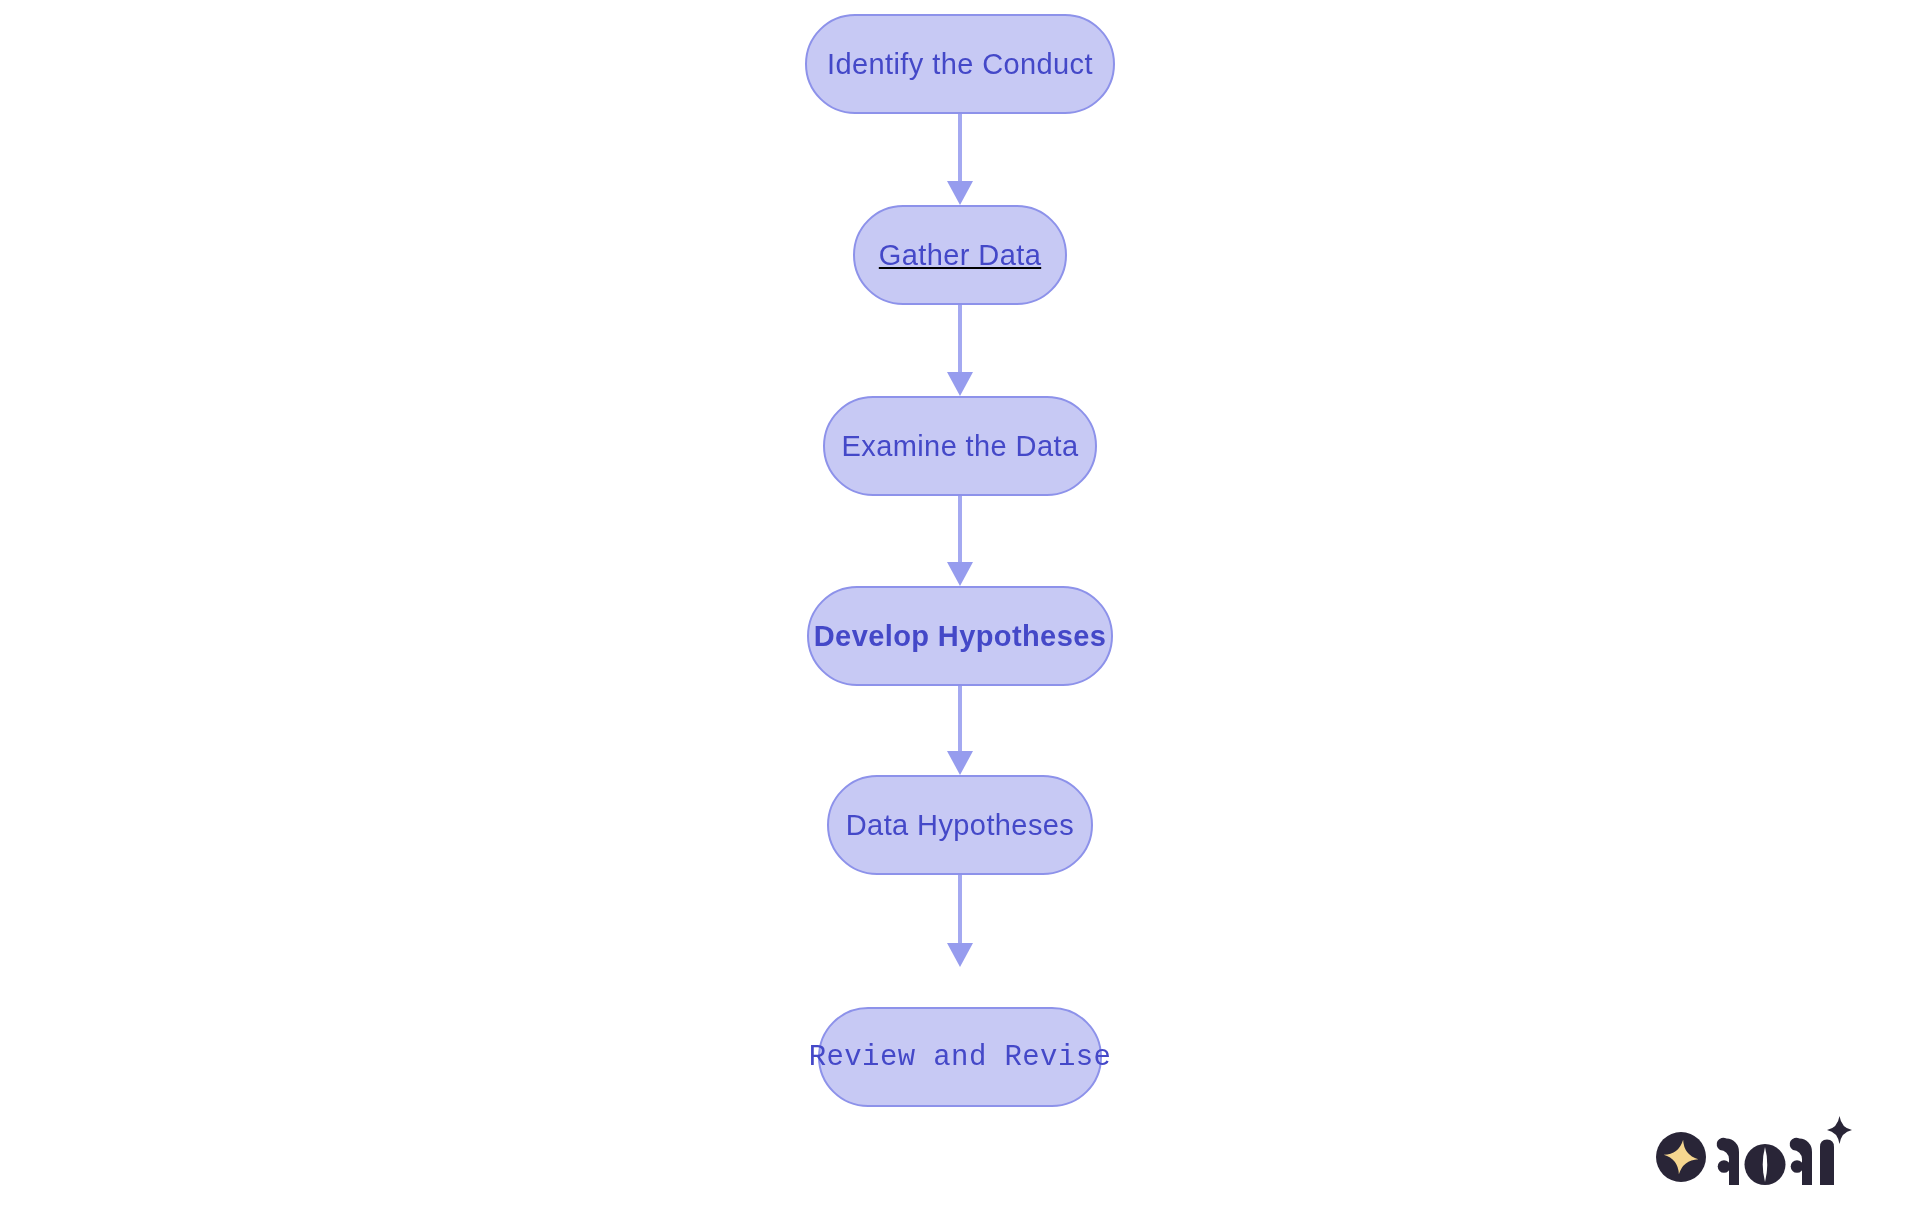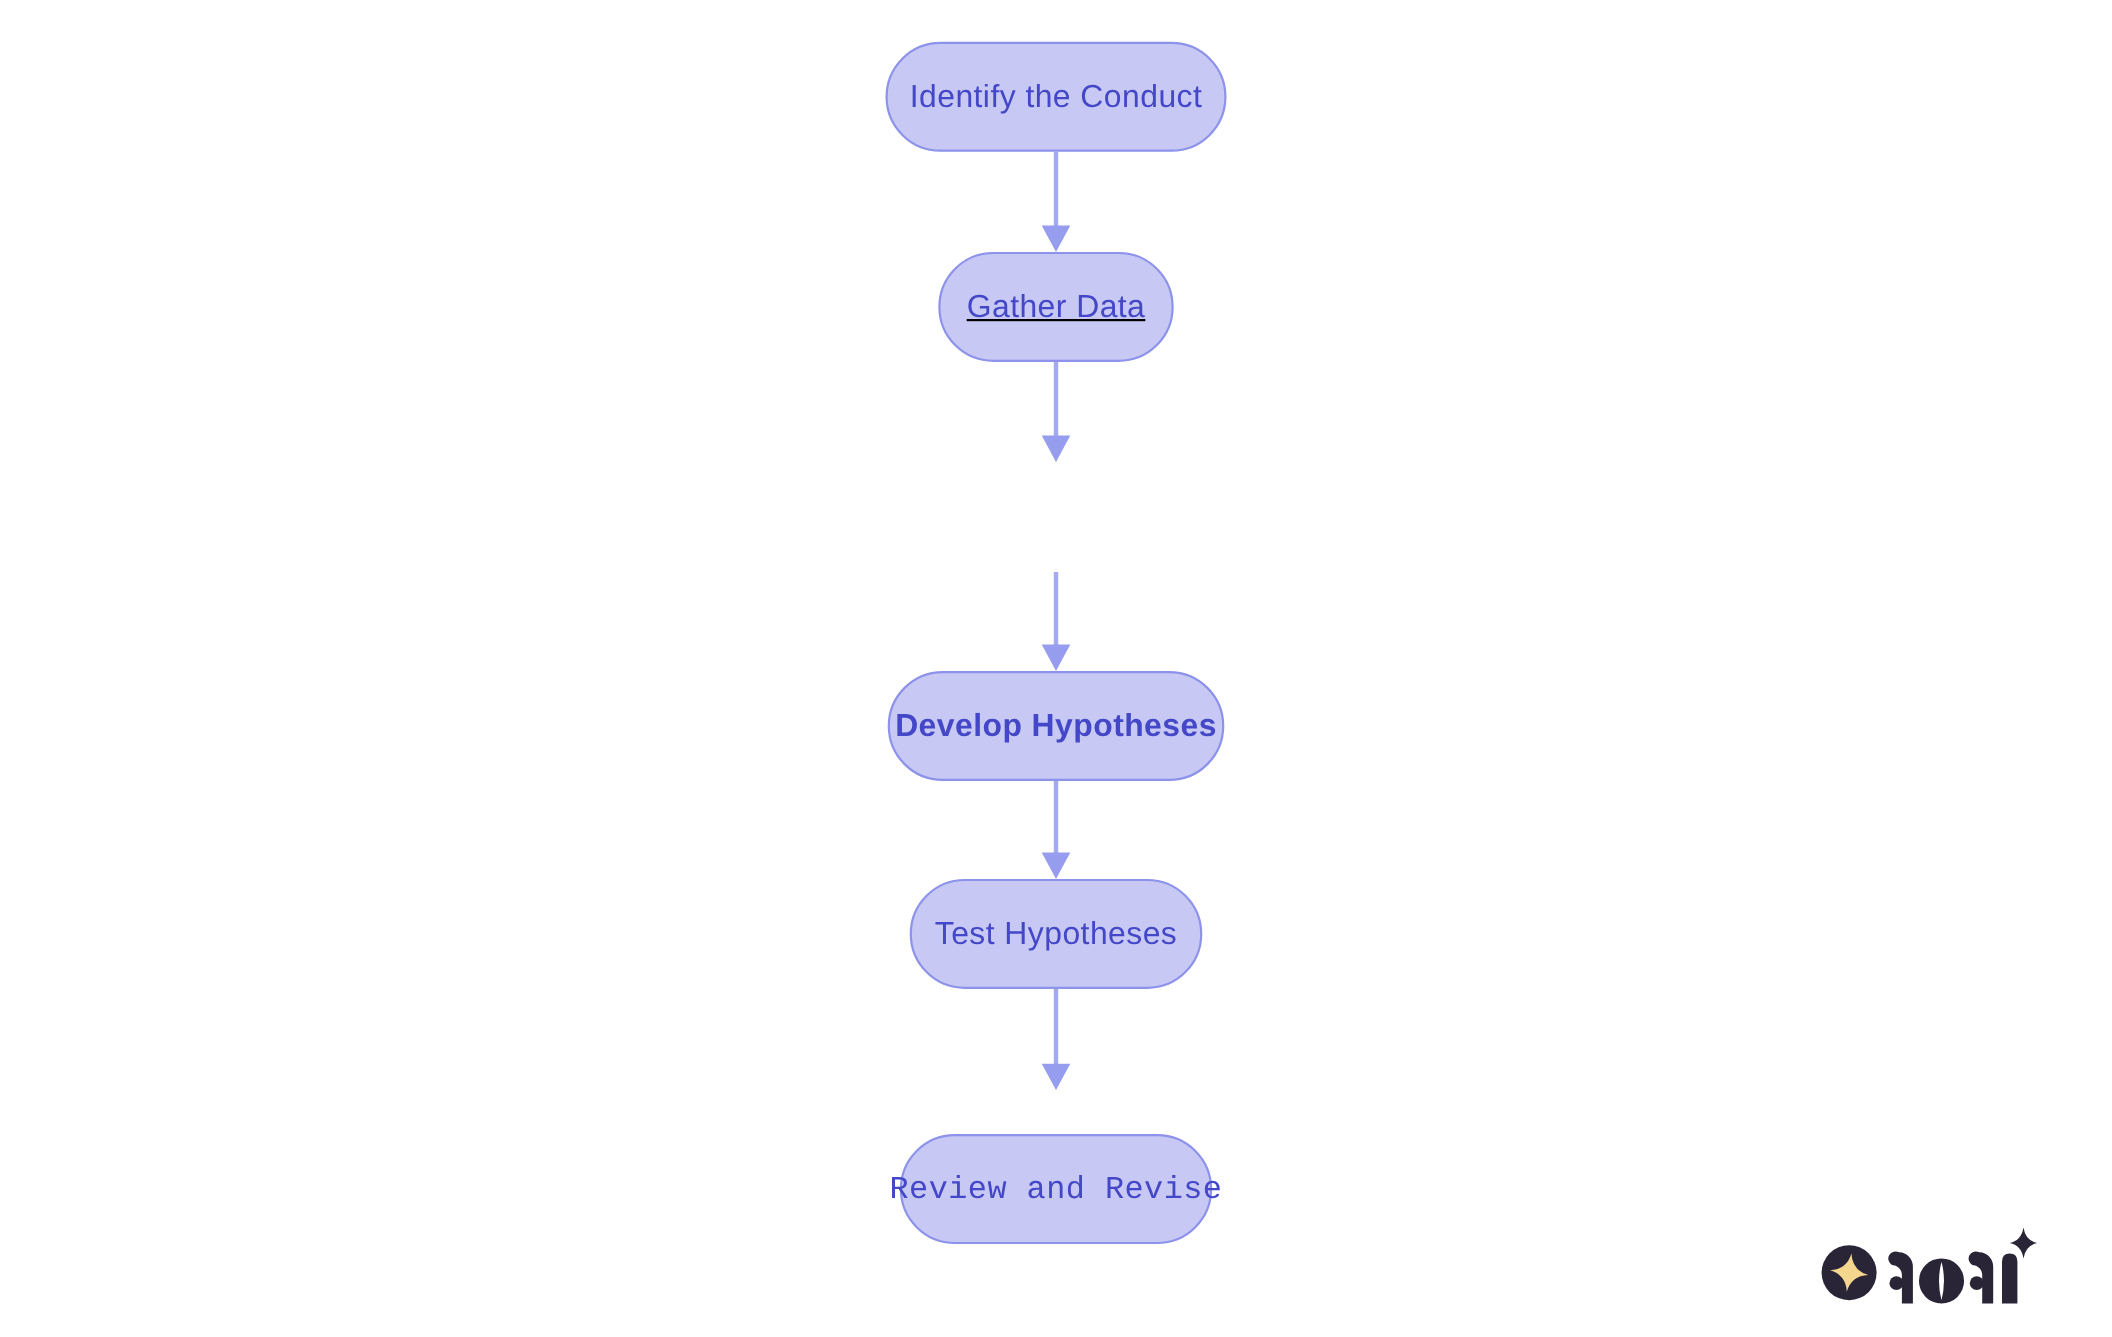--- a/index.html
+++ b/index.html
@@ -10,21 +10,20 @@
     width: 1920px;
     height: 1215px;
     background: #ffffff;
     overflow: hidden;
     position: relative;
     font-family: "Liberation Sans", sans-serif;
   }
   .flowchart {
     position: absolute;
     inset: 0;
-    margin-top: 24px;
   }
   .node {
     position: absolute;
     height: 100px;
     box-sizing: border-box;
     background: #c7c9f4;
     border: 2px solid #8d92ea;
     border-radius: 50px;
     display: flex;
     align-items: center;
@@ -96,37 +95,40 @@
 
   <div class="node n2">
     <span class="label">Gather Data</span>
   </div>
 
   <div class="arrow a2">
     <div class="line"></div>
     <div class="head"></div>
   </div>
 
+  <div class="node n3">
+    <span class="label">Examine the Data</span>
+  </div>
 
   <div class="arrow a3">
     <div class="line"></div>
     <div class="head"></div>
   </div>
 
   <div class="node n4">
     <span class="label">Develop Hypotheses</span>
   </div>
 
   <div class="arrow a4">
     <div class="line"></div>
     <div class="head"></div>
   </div>
 
   <div class="node n5">
-    <span class="label">Test Hypotheses</span>
+    <span class="label">Data Hypotheses</span>
   </div>
 
   <div class="arrow a5">
     <div class="line"></div>
     <div class="head"></div>
   </div>
 
   <div class="node n6">
     <span class="label">Review and Revise</span>
   </div>

